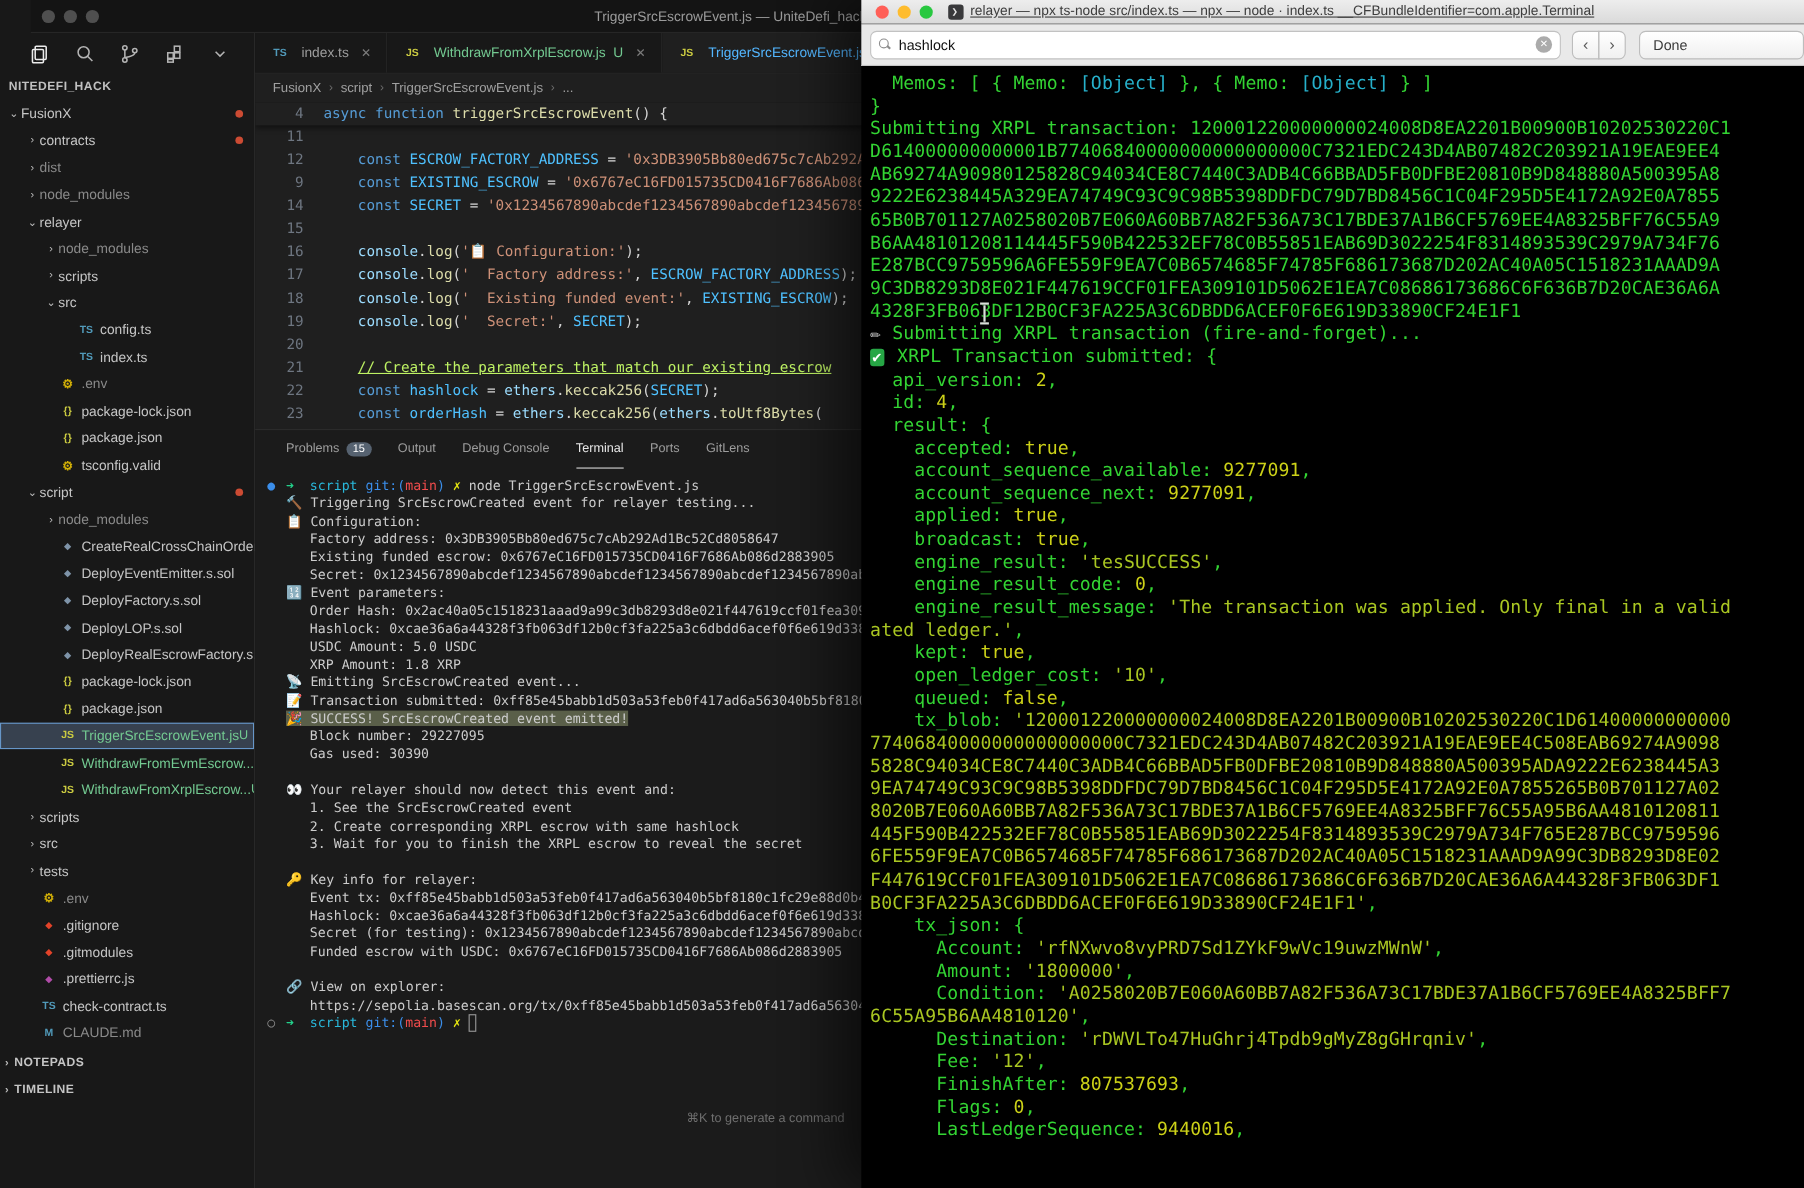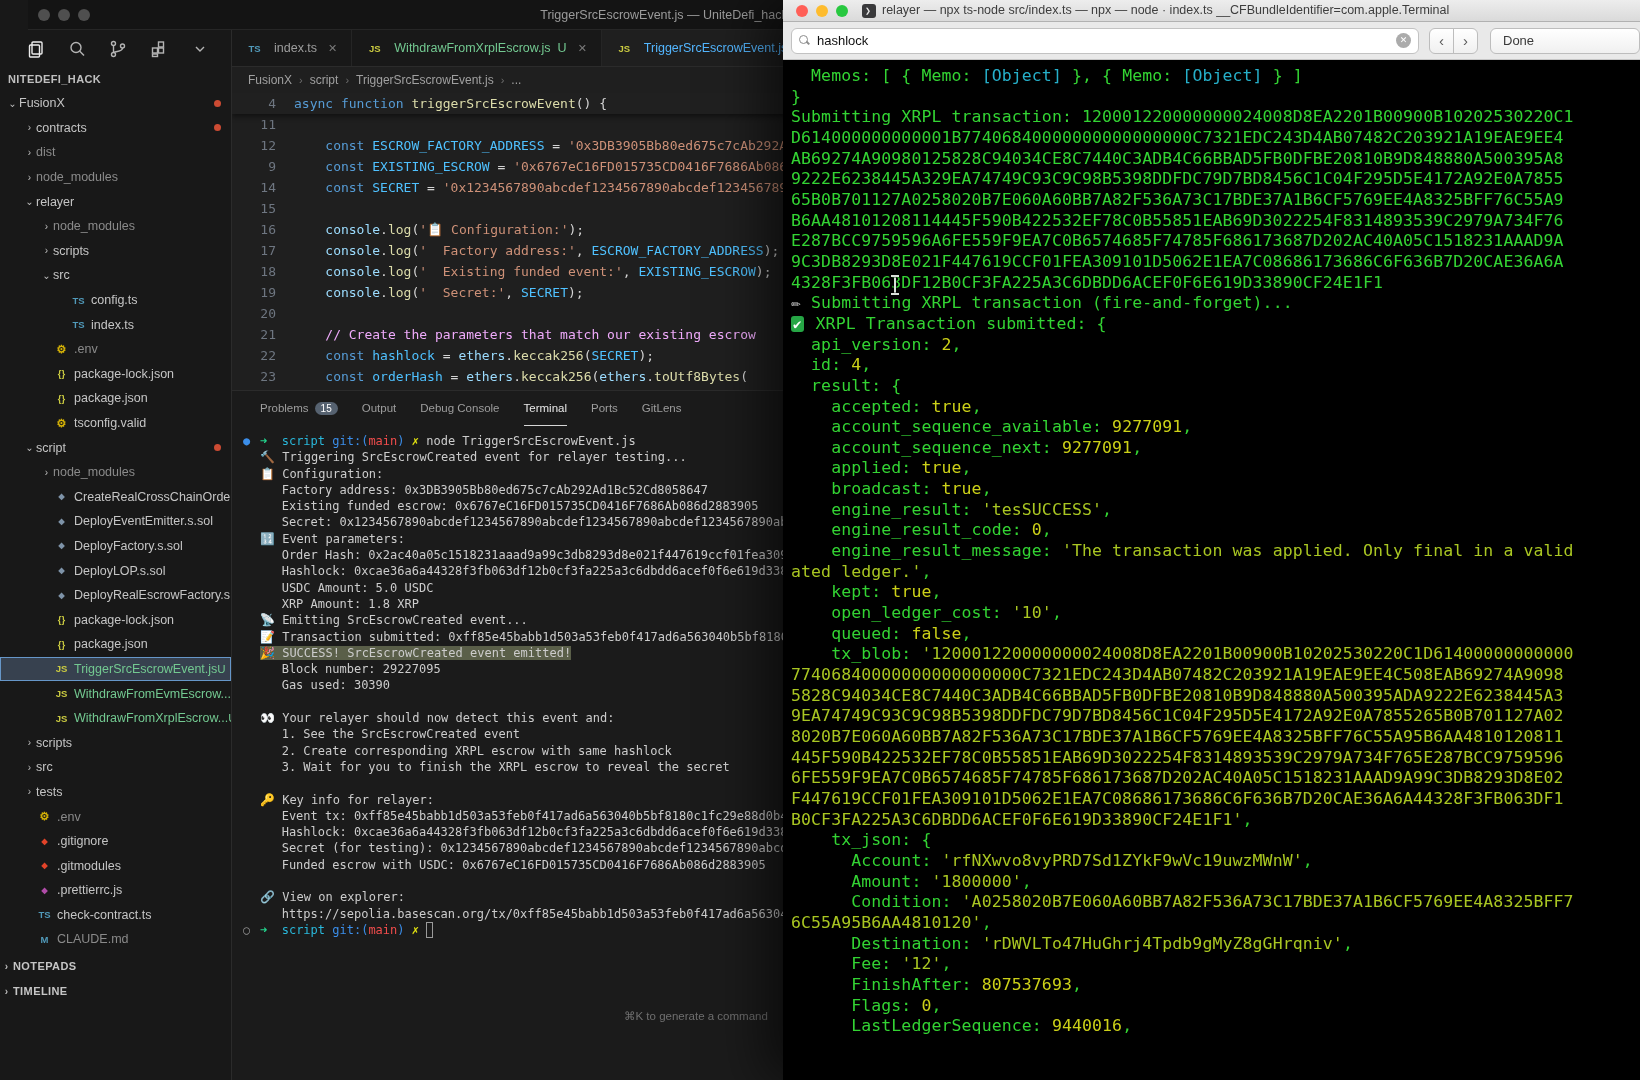--- a/index.html
+++ b/index.html
@@ -54,21 +54,21 @@
   .bc-sep { color:#6e6e6e; font-size:11px; }
   .crumb { cursor:pointer; }
 
   .code { height:297px; flex:none; background:#1f1f1f; overflow:hidden;
           font-family:"DejaVu Sans Mono", monospace; font-size:13px; line-height:21px; }
   .cl { display:flex; }
   .cl.sticky { background:#202020; box-shadow:0 3px 5px rgba(0,0,0,.45); position:relative; }
   .ln { width:62px; flex:none; text-align:right; padding-right:18px; color:#6e7681; }
   .ct { white-space:pre; }
   .c-kw { color:#569cd6; } .c-fn { color:#dcdcaa; } .c-cv { color:#4fc1ff; }
-  .c-vr { color:#9cdcfe; } .c-st { color:#ce9178; } .c-cm { color:#f0abfc; } .c-pn { color:#d4d4d4; }
+  .c-vr { color:#9cdcfe; } .c-st { color:#ce9178; } .c-cm { color:#bef264;text-decoration:underline; } .c-pn { color:#d4d4d4; }
 
   .panel { flex:1; background:#1b1b1b; border-top:1px solid #2b2b2b; position:relative; overflow:hidden; }
   .panel-tabs { height:35px; display:flex; align-items:center; padding-left:28px; gap:24px;
                 font-size:11.5px; color:#9d9d9d; }
   .ptab { display:flex; align-items:center; gap:6px; height:100%; cursor:pointer; border-bottom:1px solid transparent; }
   .ptab.active { color:#e7e7e7; border-bottom:1px solid #d7d7d7; }
   .pbadge { background:#566270; color:#fff; font-size:10px; border-radius:9px; padding:1px 6px; }
   .term { position:absolute; left:28px; top:42px; right:0; font-family:"DejaVu Sans Mono", monospace;
           font-size:12px; line-height:16.3px; color:#cccccc; }
   .tline { white-space:pre; position:relative; min-height:16.3px; }
@@ -84,21 +84,21 @@
   #macterm { position:absolute; left:783px; top:0; width:857px; height:1080px; background:#000;
              box-shadow:-18px 0 50px rgba(0,0,0,.6); }
   .mac-titlebar { position:relative; height:22px; background:linear-gradient(#ededed,#dadada);
                   border-bottom:1px solid #b1b1b1; overflow:hidden; }
   .lights { position:absolute; left:13px; top:5px; display:flex; gap:8px; }
   .lights i { width:12px; height:12px; border-radius:50%; cursor:pointer; }
   .lt-close { background:#ff5f57; } .lt-min { background:#febc2e; } .lt-zoom { background:#28c840; }
   .proxy-icon { position:absolute; left:79px; top:4px; width:14px; height:14px; background:#39393b;
                 border-radius:3px; }
   .proxy-icon::after { content:"❯"; color:#e8e8e8; font-size:7px; position:absolute; left:3px; top:3px; }
-  .mac-title { position:absolute; left:99px; top:0; line-height:21px; font-size:12.5px; color:#3d3d3d; white-space:nowrap; }
+  .mac-title { position:absolute; left:99px; top:0; line-height:21px; font-size:12.5px; color:#3d3d3d; white-space:nowrap;text-decoration:underline; }
 
   .findbar { position:relative; height:38px; background:#e9e9e9; border-bottom:1px solid #c6c6c6;
              display:flex; align-items:center; padding-left:8px; overflow:hidden; }
   .searchfield { width:678px; height:26px; background:#fff; border:1px solid #c2c2c2; border-radius:6px;
                  display:flex; align-items:center; padding:0 7px; gap:7px; }
   .mag { width:11px; height:11px; position:relative; flex:none; }
   .mag::before { content:""; position:absolute; left:0; top:0; width:7px; height:7px;
                  border:1.5px solid #8d8d8d; border-radius:50%; }
   .mag::after { content:""; position:absolute; left:7px; top:7px; width:4px; height:1.5px;
                 background:#8d8d8d; transform:rotate(45deg); }

